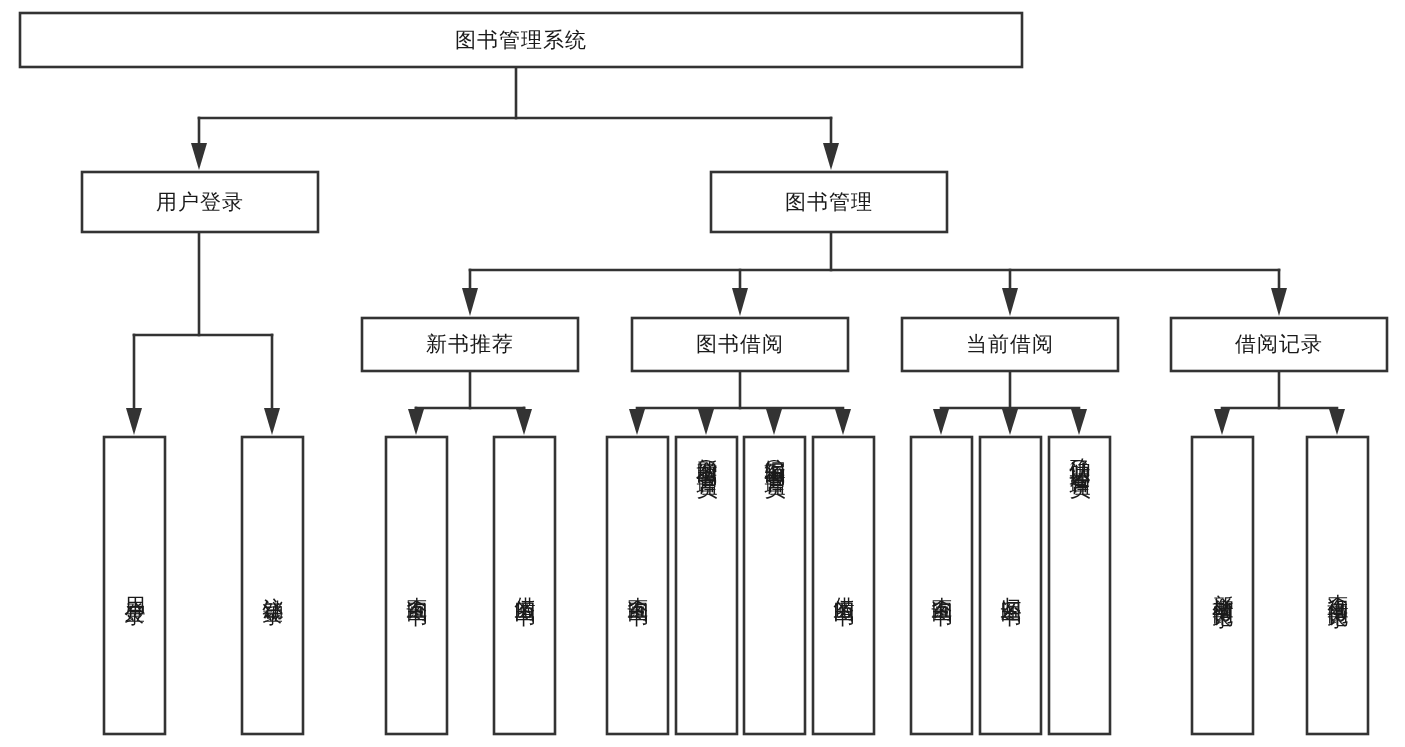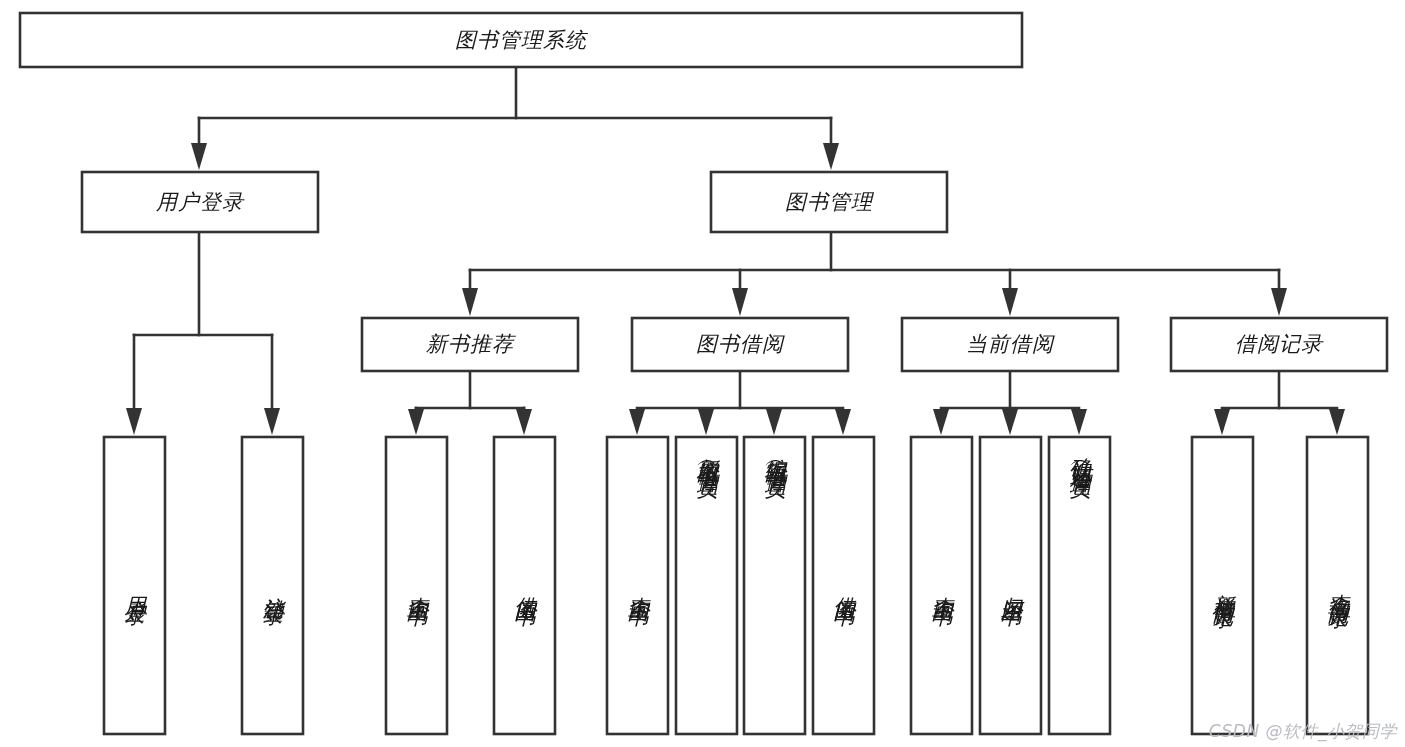--- a/index.html
+++ b/index.html
@@ -12,21 +12,20 @@
     width: 1405px;
     height: 747px;
     font-family: "DejaVu Sans", "Liberation Sans", sans-serif;
     overflow: hidden;
     position: relative;
   }
   #diagram-root {
     position: relative;
     width: 1405px;
     height: 747px;
-    font-style: italic;
   }
   svg.diagram-canvas {
     position: absolute;
     top: 0;
     left: 0;
     width: 1405px;
     height: 747px;
     display: block;
   }
   .node-box {
@@ -192,14 +191,13 @@
   <div class="label-vertical align-top" style="left:744px; top:437px; width:61px; height:297px;">编辑图书（管理员）</div>
   <div class="label-vertical" style="left:813px; top:437px; width:61px; height:297px;">借阅图书</div>
 
   <div class="label-vertical" style="left:911px; top:437px; width:61px; height:297px;">查询图书</div>
   <div class="label-vertical" style="left:980px; top:437px; width:61px; height:297px;">归还图书</div>
   <div class="label-vertical align-top" style="left:1049px; top:437px; width:61px; height:297px;">确认归还（管理员）</div>
 
   <div class="label-vertical" style="left:1192px; top:437px; width:61px; height:297px;">新增借阅记录</div>
   <div class="label-vertical" style="left:1307px; top:437px; width:61px; height:297px;">查询借阅记录</div>
 
-  <div class="watermark">CSDN @软件_小贺同学</div>
 </div>
 
 </body></html>

